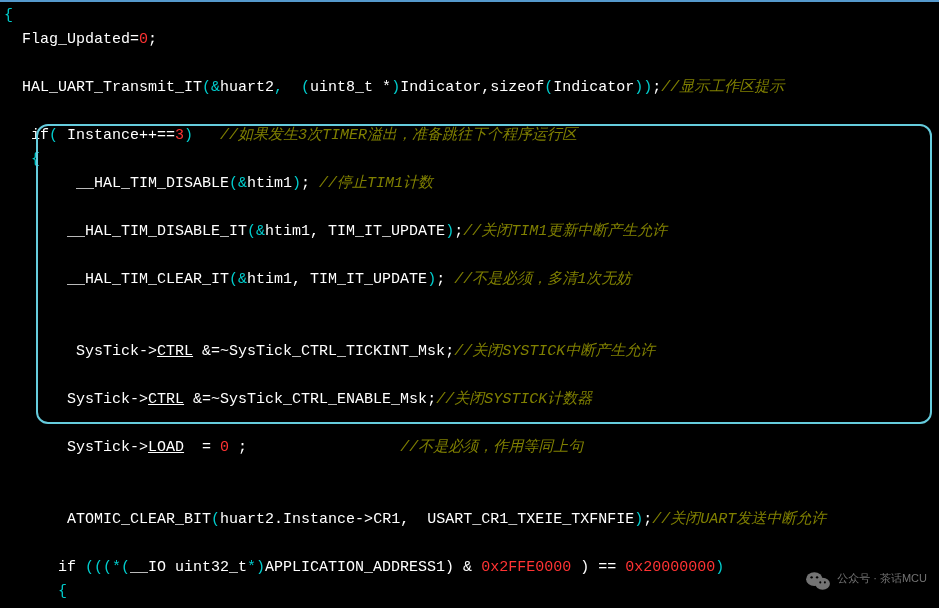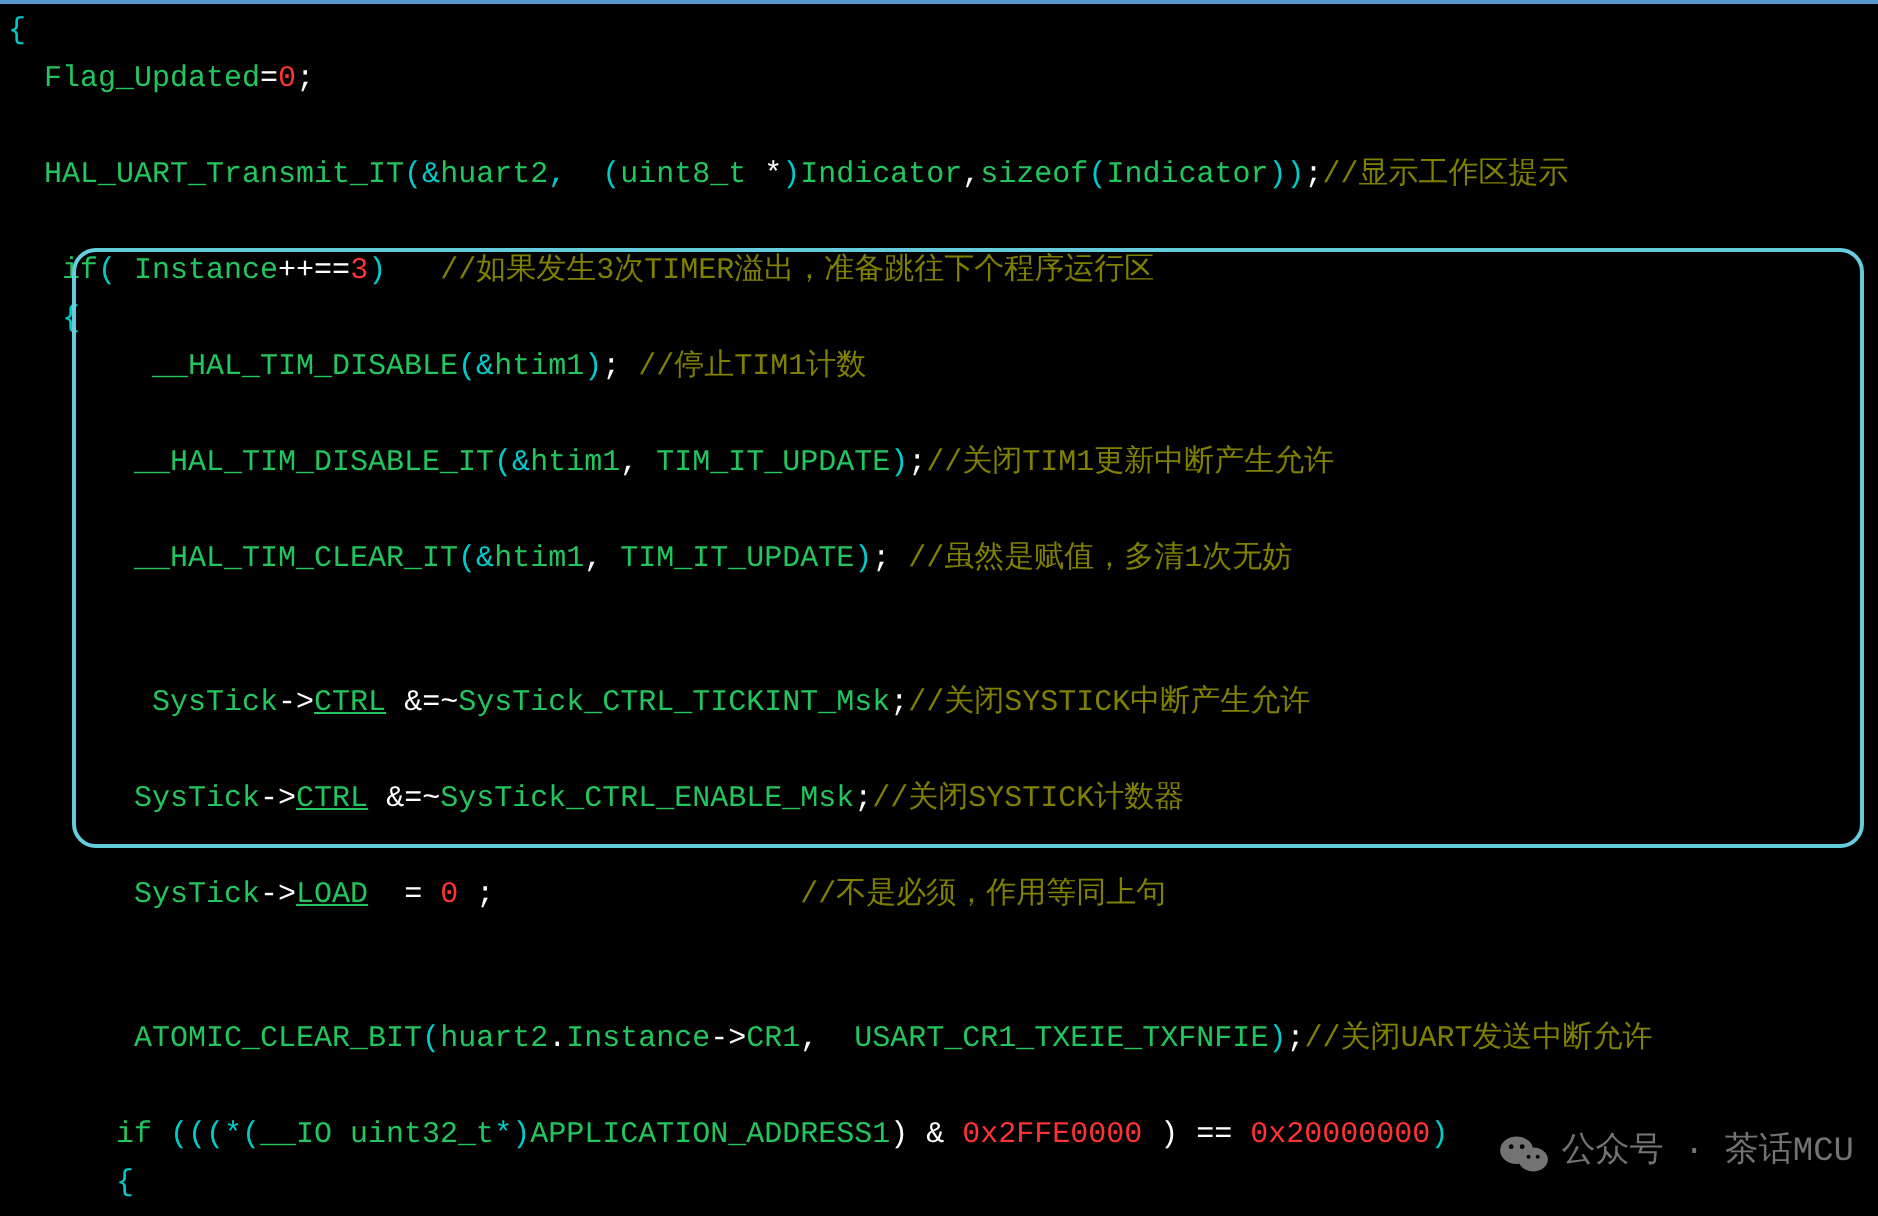--- a/index.html
+++ b/index.html
@@ -11,45 +11,44 @@
       color: #00FF00;
       padding: 2px 4px;
       width: 939px;
       height: 608px;
       overflow: hidden;
       position: relative;
       border-top: 2px solid #5599cc;
       white-space: nowrap;
     }
     .line { white-space: pre; }
-    .c-green { color: #22c55e; }
+    .c-green { color: #ffffff; }
     .c-teal { color: #00CCCC; }
     .c-white { color: #FFFFFF; }
     .c-red { color: #FF3333; }
-    .c-olive { color: #808000; }
+    .c-olive { color: #808000; font-style: italic; }
     .ul { text-decoration: underline; }
     .highlight-box {
       position: absolute;
       border: 2px solid #66CCDD;
       border-radius: 12px;
       left: 36px;
       top: 122px;
       width: 896px;
       height: 300px;
       pointer-events: none;
     }
     .watermark {
       position: absolute;
       right: 12px;
       bottom: 18px;
       color: #888888;
-      font-family: Liberation Mono, monospace;
-      font-size: 17px;
+      font-family: Liberation Sans, sans-serif;
+      font-size: 11px;
       display: flex;
-      align-items: center;
       gap: 8px;
       opacity: 0.85;
     }
     .wechat-icon {
       width: 24px;
       height: 20px;
       position: relative;
     }
     .wechat-icon svg { display: block; }
     pre { font-family: inherit; }
@@ -61,21 +60,21 @@
 <span class="line"><span class="c-green">  Flag_Updated</span><span class="c-white">=</span><span class="c-red">0</span><span class="c-white">;</span></span>
 <span class="line"></span>
 <span class="line"><span class="c-green">  HAL_UART_Transmit_IT</span><span class="c-teal">(&amp;</span><span class="c-green">huart2</span><span class="c-teal">,  (</span><span class="c-green">uint8_t </span><span class="c-white">*</span><span class="c-teal">)</span><span class="c-green">Indicator</span><span class="c-white">,</span><span class="c-green">sizeof</span><span class="c-teal">(</span><span class="c-green">Indicator</span><span class="c-teal">))</span><span class="c-white">;</span><span class="c-olive">//显示工作区提示</span></span>
 <span class="line"></span>
 <span class="line"><span class="c-green">   if</span><span class="c-teal">( </span><span class="c-green">Instance</span><span class="c-white">++==</span><span class="c-red">3</span><span class="c-teal">)</span><span class="c-olive">   //如果发生3次TIMER溢出，准备跳往下个程序运行区</span></span>
 <span class="line"><span class="c-teal">   {</span></span>
 <span class="line"><span class="c-green">        __HAL_TIM_DISABLE</span><span class="c-teal">(&amp;</span><span class="c-green">htim1</span><span class="c-teal">)</span><span class="c-white">; </span><span class="c-olive">//停止TIM1计数</span></span>
 <span class="line"></span>
 <span class="line"><span class="c-green">       __HAL_TIM_DISABLE_IT</span><span class="c-teal">(&amp;</span><span class="c-green">htim1</span><span class="c-white">, </span><span class="c-green">TIM_IT_UPDATE</span><span class="c-teal">)</span><span class="c-white">;</span><span class="c-olive">//关闭TIM1更新中断产生允许</span></span>
 <span class="line"></span>
-<span class="line"><span class="c-green">       __HAL_TIM_CLEAR_IT</span><span class="c-teal">(&amp;</span><span class="c-green">htim1</span><span class="c-white">, </span><span class="c-green">TIM_IT_UPDATE</span><span class="c-teal">)</span><span class="c-white">; </span><span class="c-olive">//虽然是赋值，多清1次无妨</span></span>
+<span class="line"><span class="c-green">       __HAL_TIM_CLEAR_IT</span><span class="c-teal">(&amp;</span><span class="c-green">htim1</span><span class="c-white">, </span><span class="c-green">TIM_IT_UPDATE</span><span class="c-teal">)</span><span class="c-white">; </span><span class="c-olive">//不是必须，多清1次无妨</span></span>
 <span class="line"></span>
 <span class="line"></span>
 <span class="line"><span class="c-green">        SysTick</span><span class="c-white">-&gt;</span><span class="c-green ul">CTRL</span><span class="c-white"> &amp;=~</span><span class="c-green">SysTick_CTRL_TICKINT_Msk</span><span class="c-white">;</span><span class="c-olive">//关闭SYSTICK中断产生允许</span></span>
 <span class="line"></span>
 <span class="line"><span class="c-green">       SysTick</span><span class="c-white">-&gt;</span><span class="c-green ul">CTRL</span><span class="c-white"> &amp;=~</span><span class="c-green">SysTick_CTRL_ENABLE_Msk</span><span class="c-white">;</span><span class="c-olive">//关闭SYSTICK计数器</span></span>
 <span class="line"></span>
 <span class="line"><span class="c-green">       SysTick</span><span class="c-white">-&gt;</span><span class="c-green ul">LOAD</span><span class="c-white">  = </span><span class="c-red">0</span><span class="c-white"> ;                 </span><span class="c-olive">//不是必须，作用等同上句</span></span>
 <span class="line"></span>
 <span class="line">       </span>
 <span class="line"><span class="c-green">       ATOMIC_CLEAR_BIT</span><span class="c-teal">(</span><span class="c-green">huart2</span><span class="c-white">.</span><span class="c-green">Instance</span><span class="c-white">-&gt;</span><span class="c-green">CR1</span><span class="c-white">,  </span><span class="c-green">USART_CR1_TXEIE_TXFNFIE</span><span class="c-teal">)</span><span class="c-white">;</span><span class="c-olive">//关闭UART发送中断允许</span></span>

